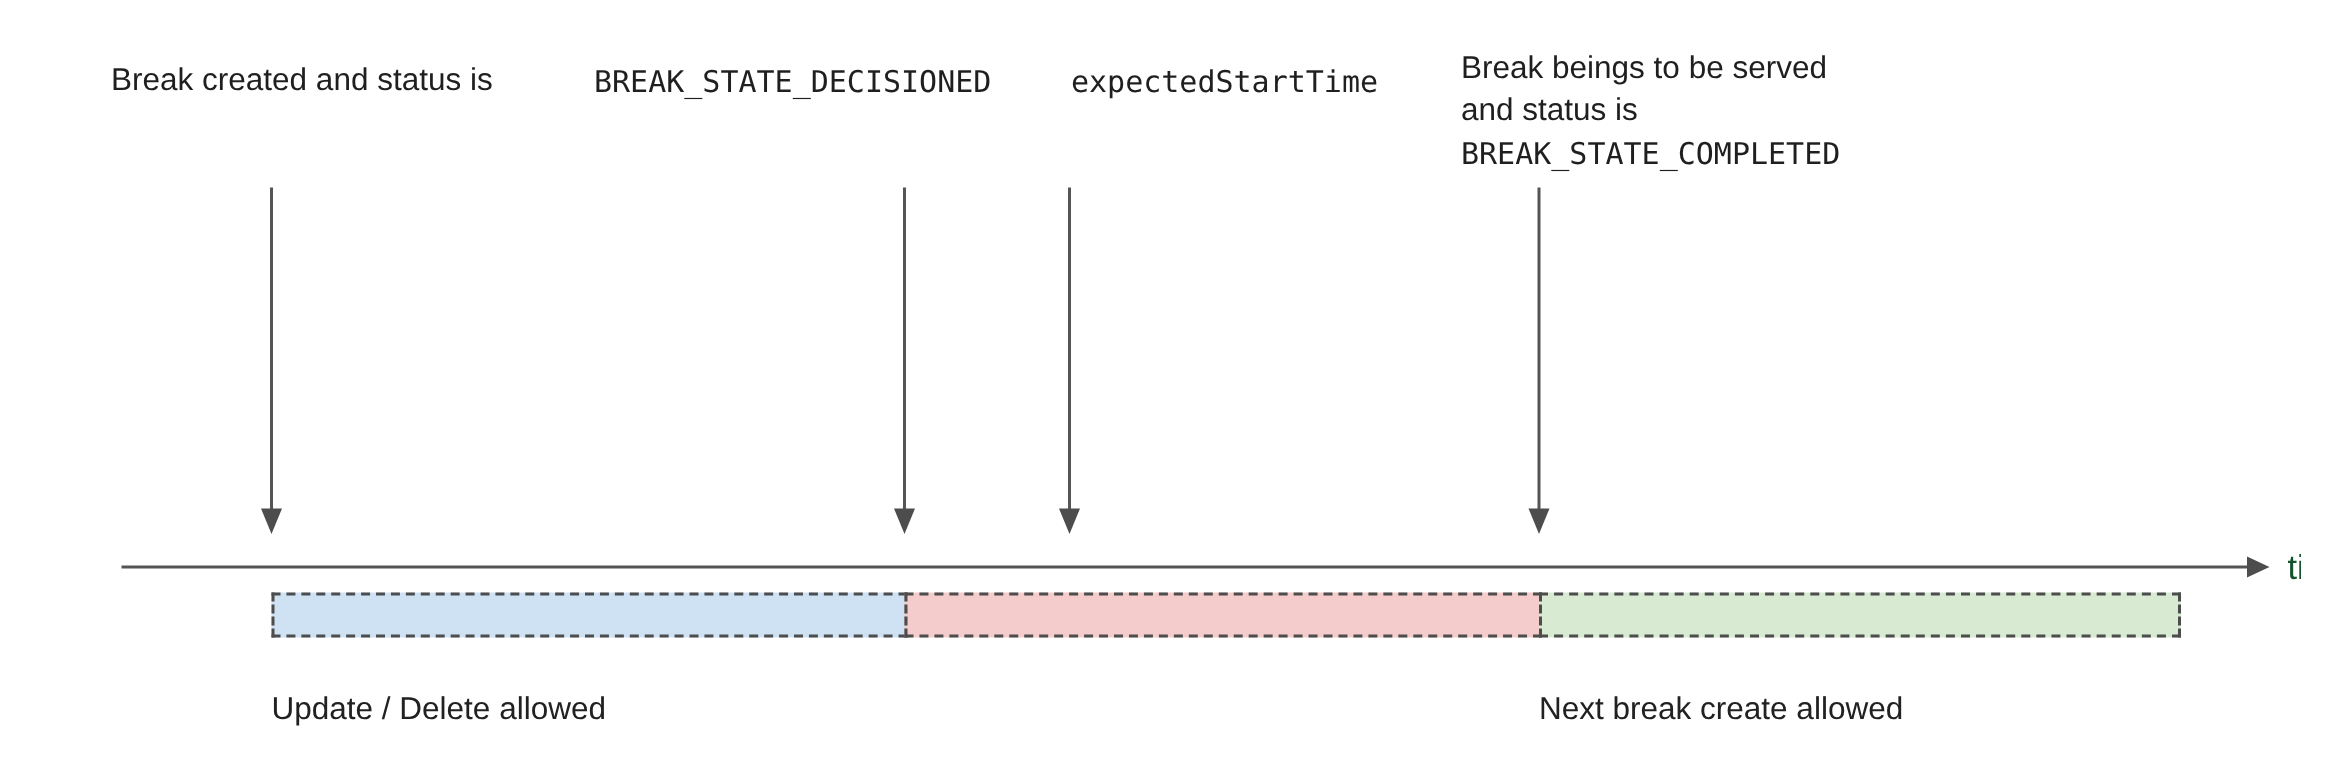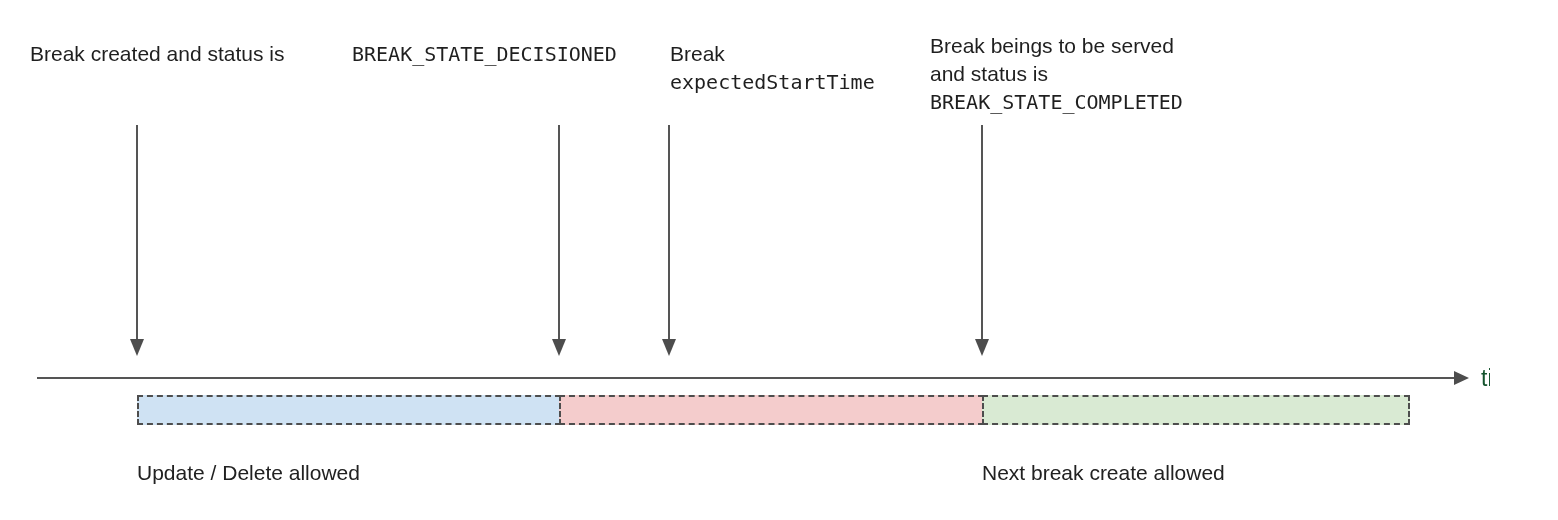--- a/index.html
+++ b/index.html
@@ -8,20 +8,21 @@
     background: #ffffff;
   }
   .canvas {
     position: relative;
     width: 1490px;
     height: 520px;
     background: #ffffff;
     font-family: "Liberation Sans", sans-serif;
     color: #1f1f1f;
     overflow: hidden;
+    margin-left: 44px;
   }
 
   
   .annotation {
     position: absolute;
     font-size: 21px;
     line-height: 28px;
     color: #1f1f1f;
   }
   .annotation .ann-text { white-space: pre-line; }
@@ -126,21 +127,20 @@
 
   <div class="annotation ann-1">
     <div class="ann-text">Break created and status is</div>
   </div>
 
   <div class="annotation ann-2">
     <div class="ann-code">BREAK_STATE_DECISIONED</div>
   </div>
 
   <div class="annotation ann-3">
-    <div class="ann-text">Break</div>
     <div class="ann-code">expectedStartTime</div>
   </div>
 
   <div class="annotation ann-4">
     <div class="ann-text">Break beings to be served
 and status is</div>
     <div class="ann-code">BREAK_STATE_COMPLETED</div>
   </div>
 
   <div class="down-arrow arrow-1">

